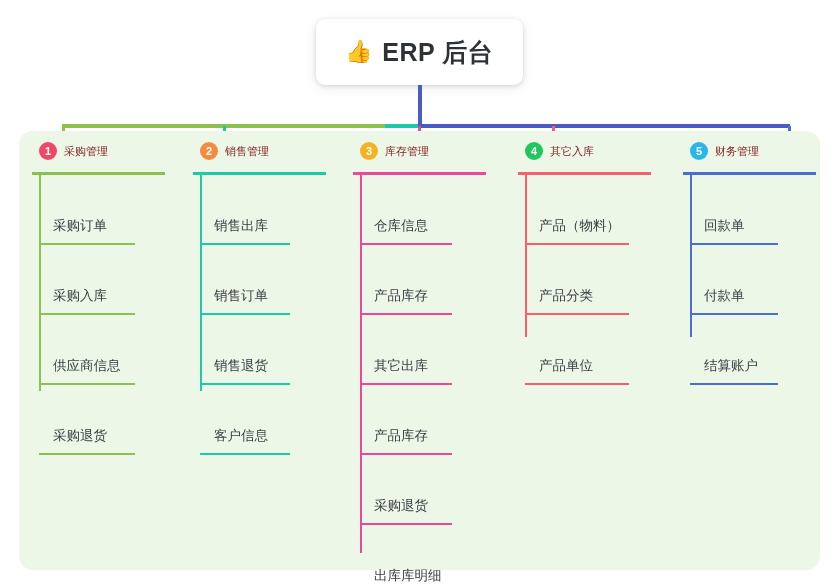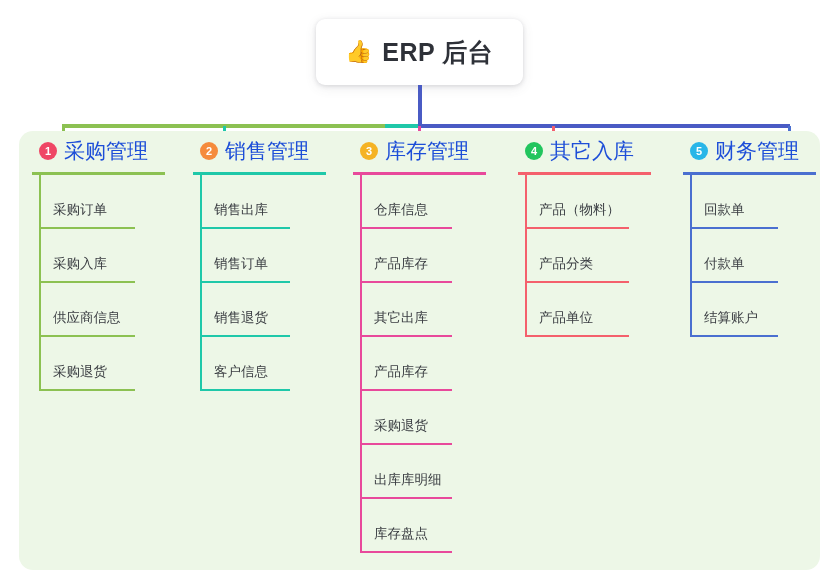--- a/index.html
+++ b/index.html
@@ -97,22 +97,22 @@
     border-radius: 50%;
     color: #fff;
     font-size: 11px;
     line-height: 18px;
     text-align: center;
     font-weight: bold;
     flex: 0 0 auto;
     margin-right: 7px;
   }
   .col-title {
-    font-size: 21px;
-    color: #1d4ed8;
+    font-size: 11px;
+    color: #7f1d1d;
     white-space: nowrap;
   }
   .col-rule {
     position: absolute;
     left: 13px;
     top: 41px;
     width: 133px;
     height: 3px;
   }
   .spine {
@@ -122,21 +122,21 @@
     width: 2px;
   }
   .leaves {
     position: absolute;
     left: 0;
     top: 44px;
     width: 100%;
   }
   .leaf {
     position: relative;
-    height: 54px;
+    height: 70px;
     box-sizing: border-box;
   }
   .leaf-label {
     position: absolute;
     left: 34px;
     bottom: 10px;
     font-size: 13.5px;
     color: #3a3d42;
     white-space: nowrap;
   }

